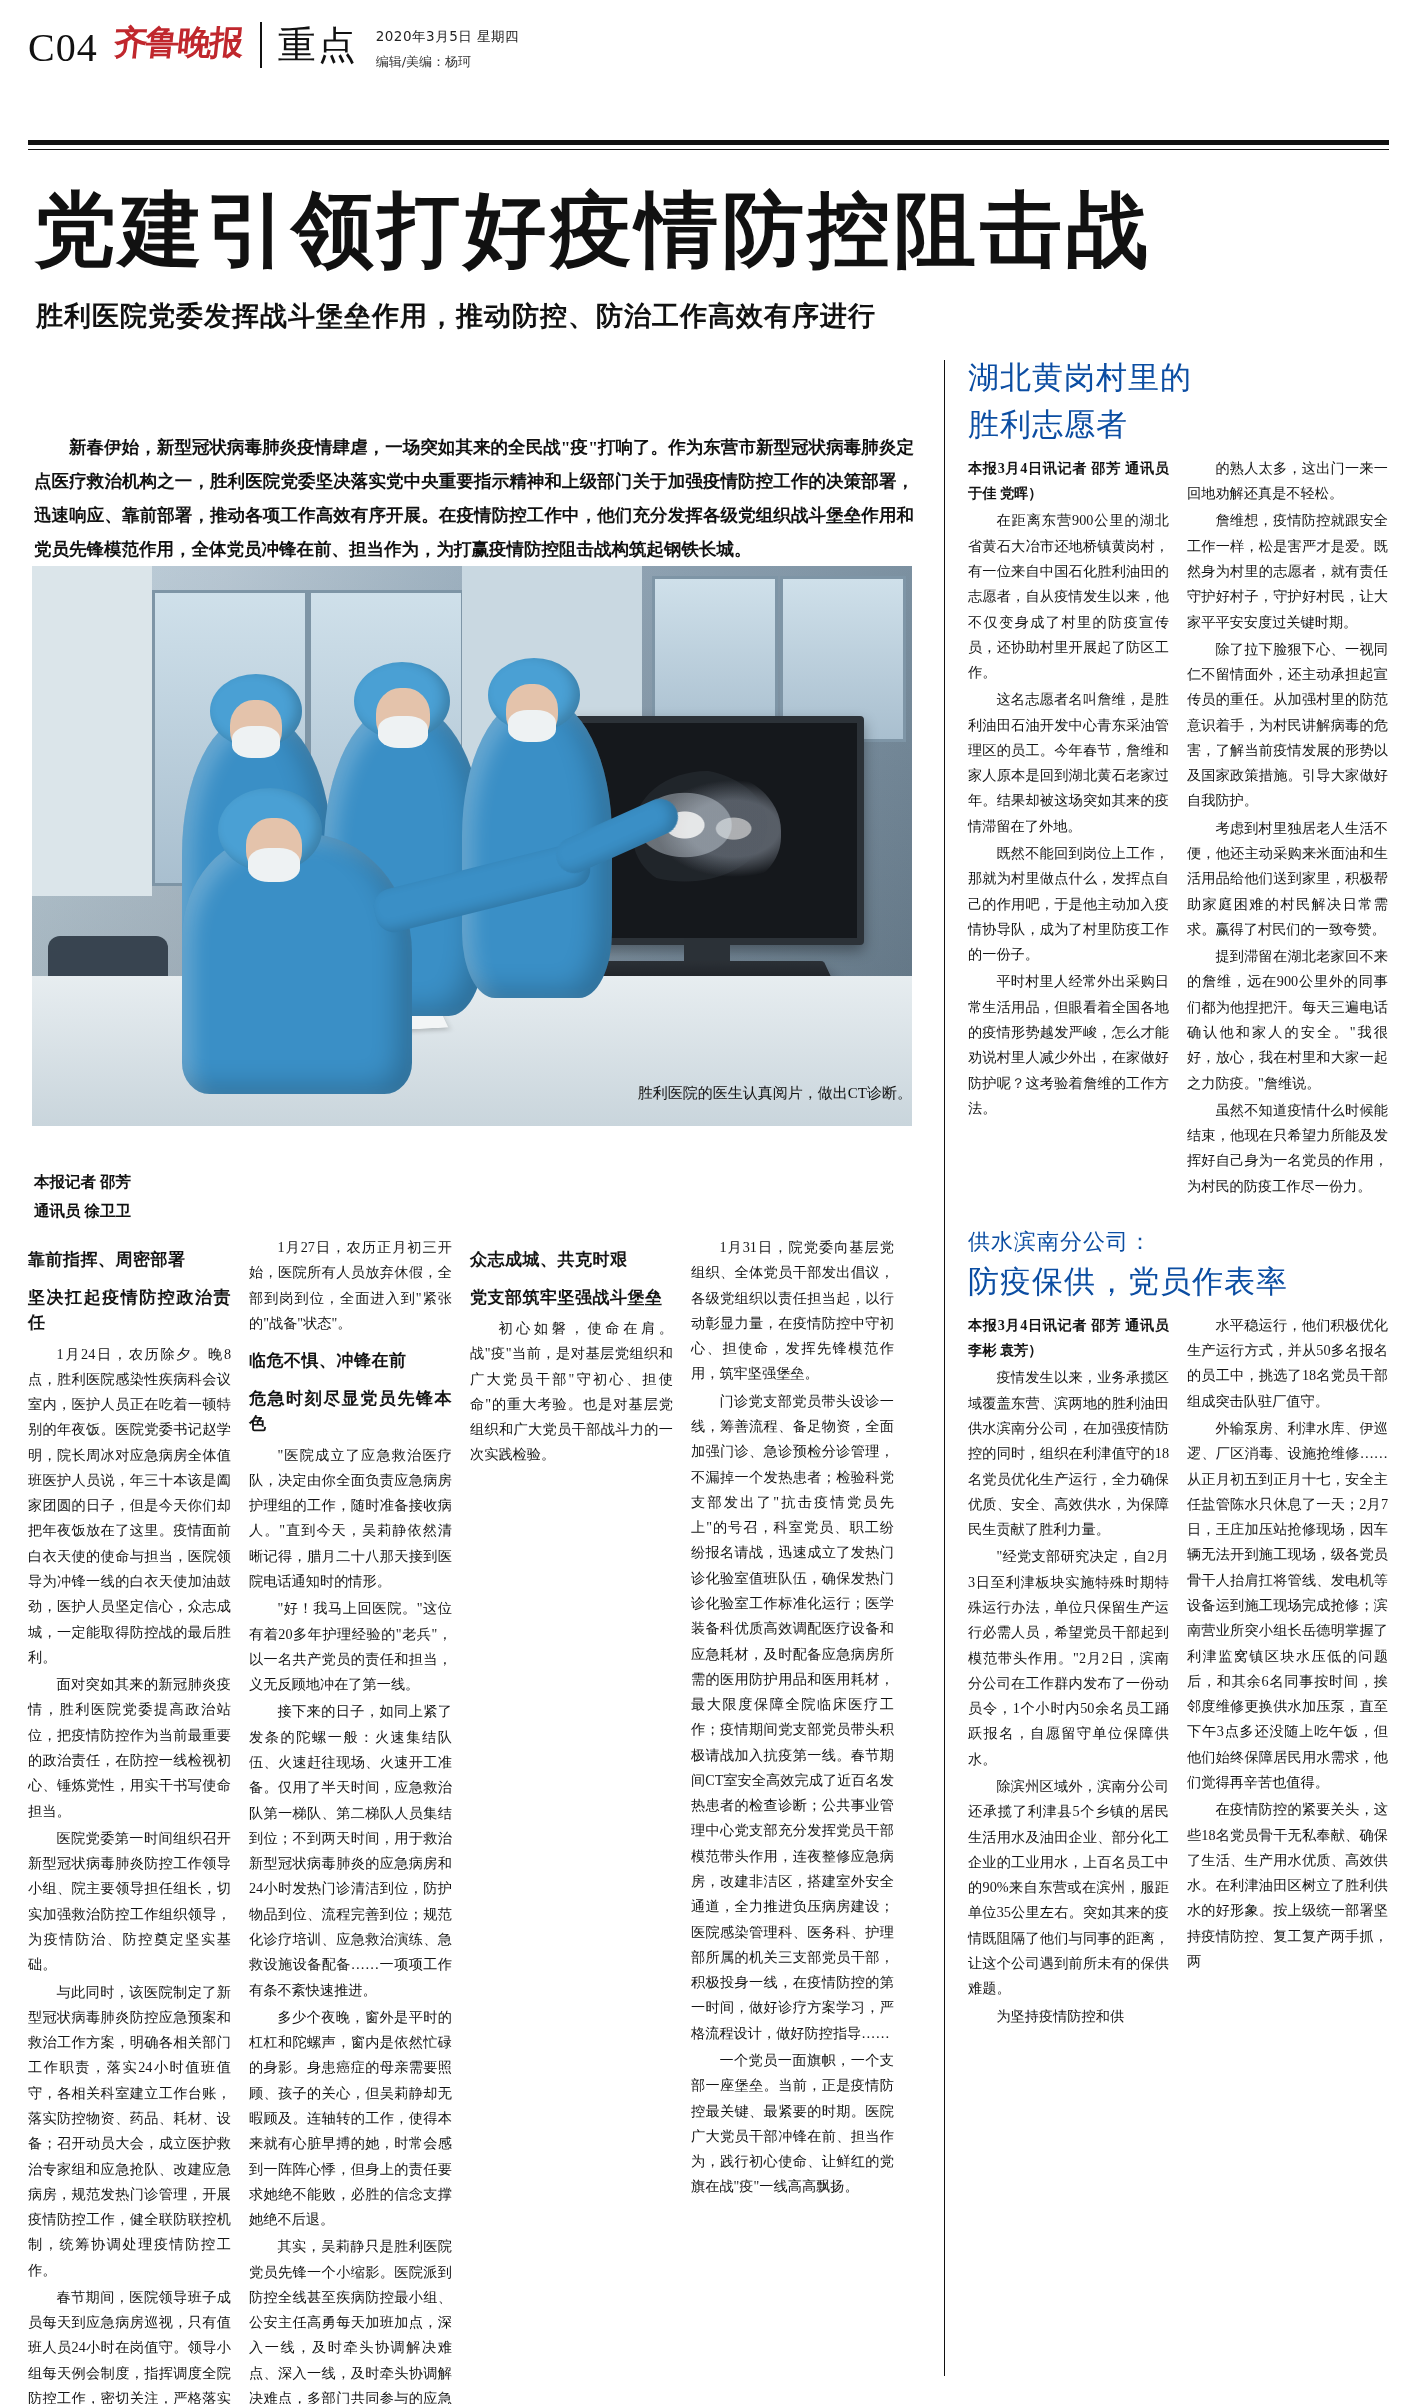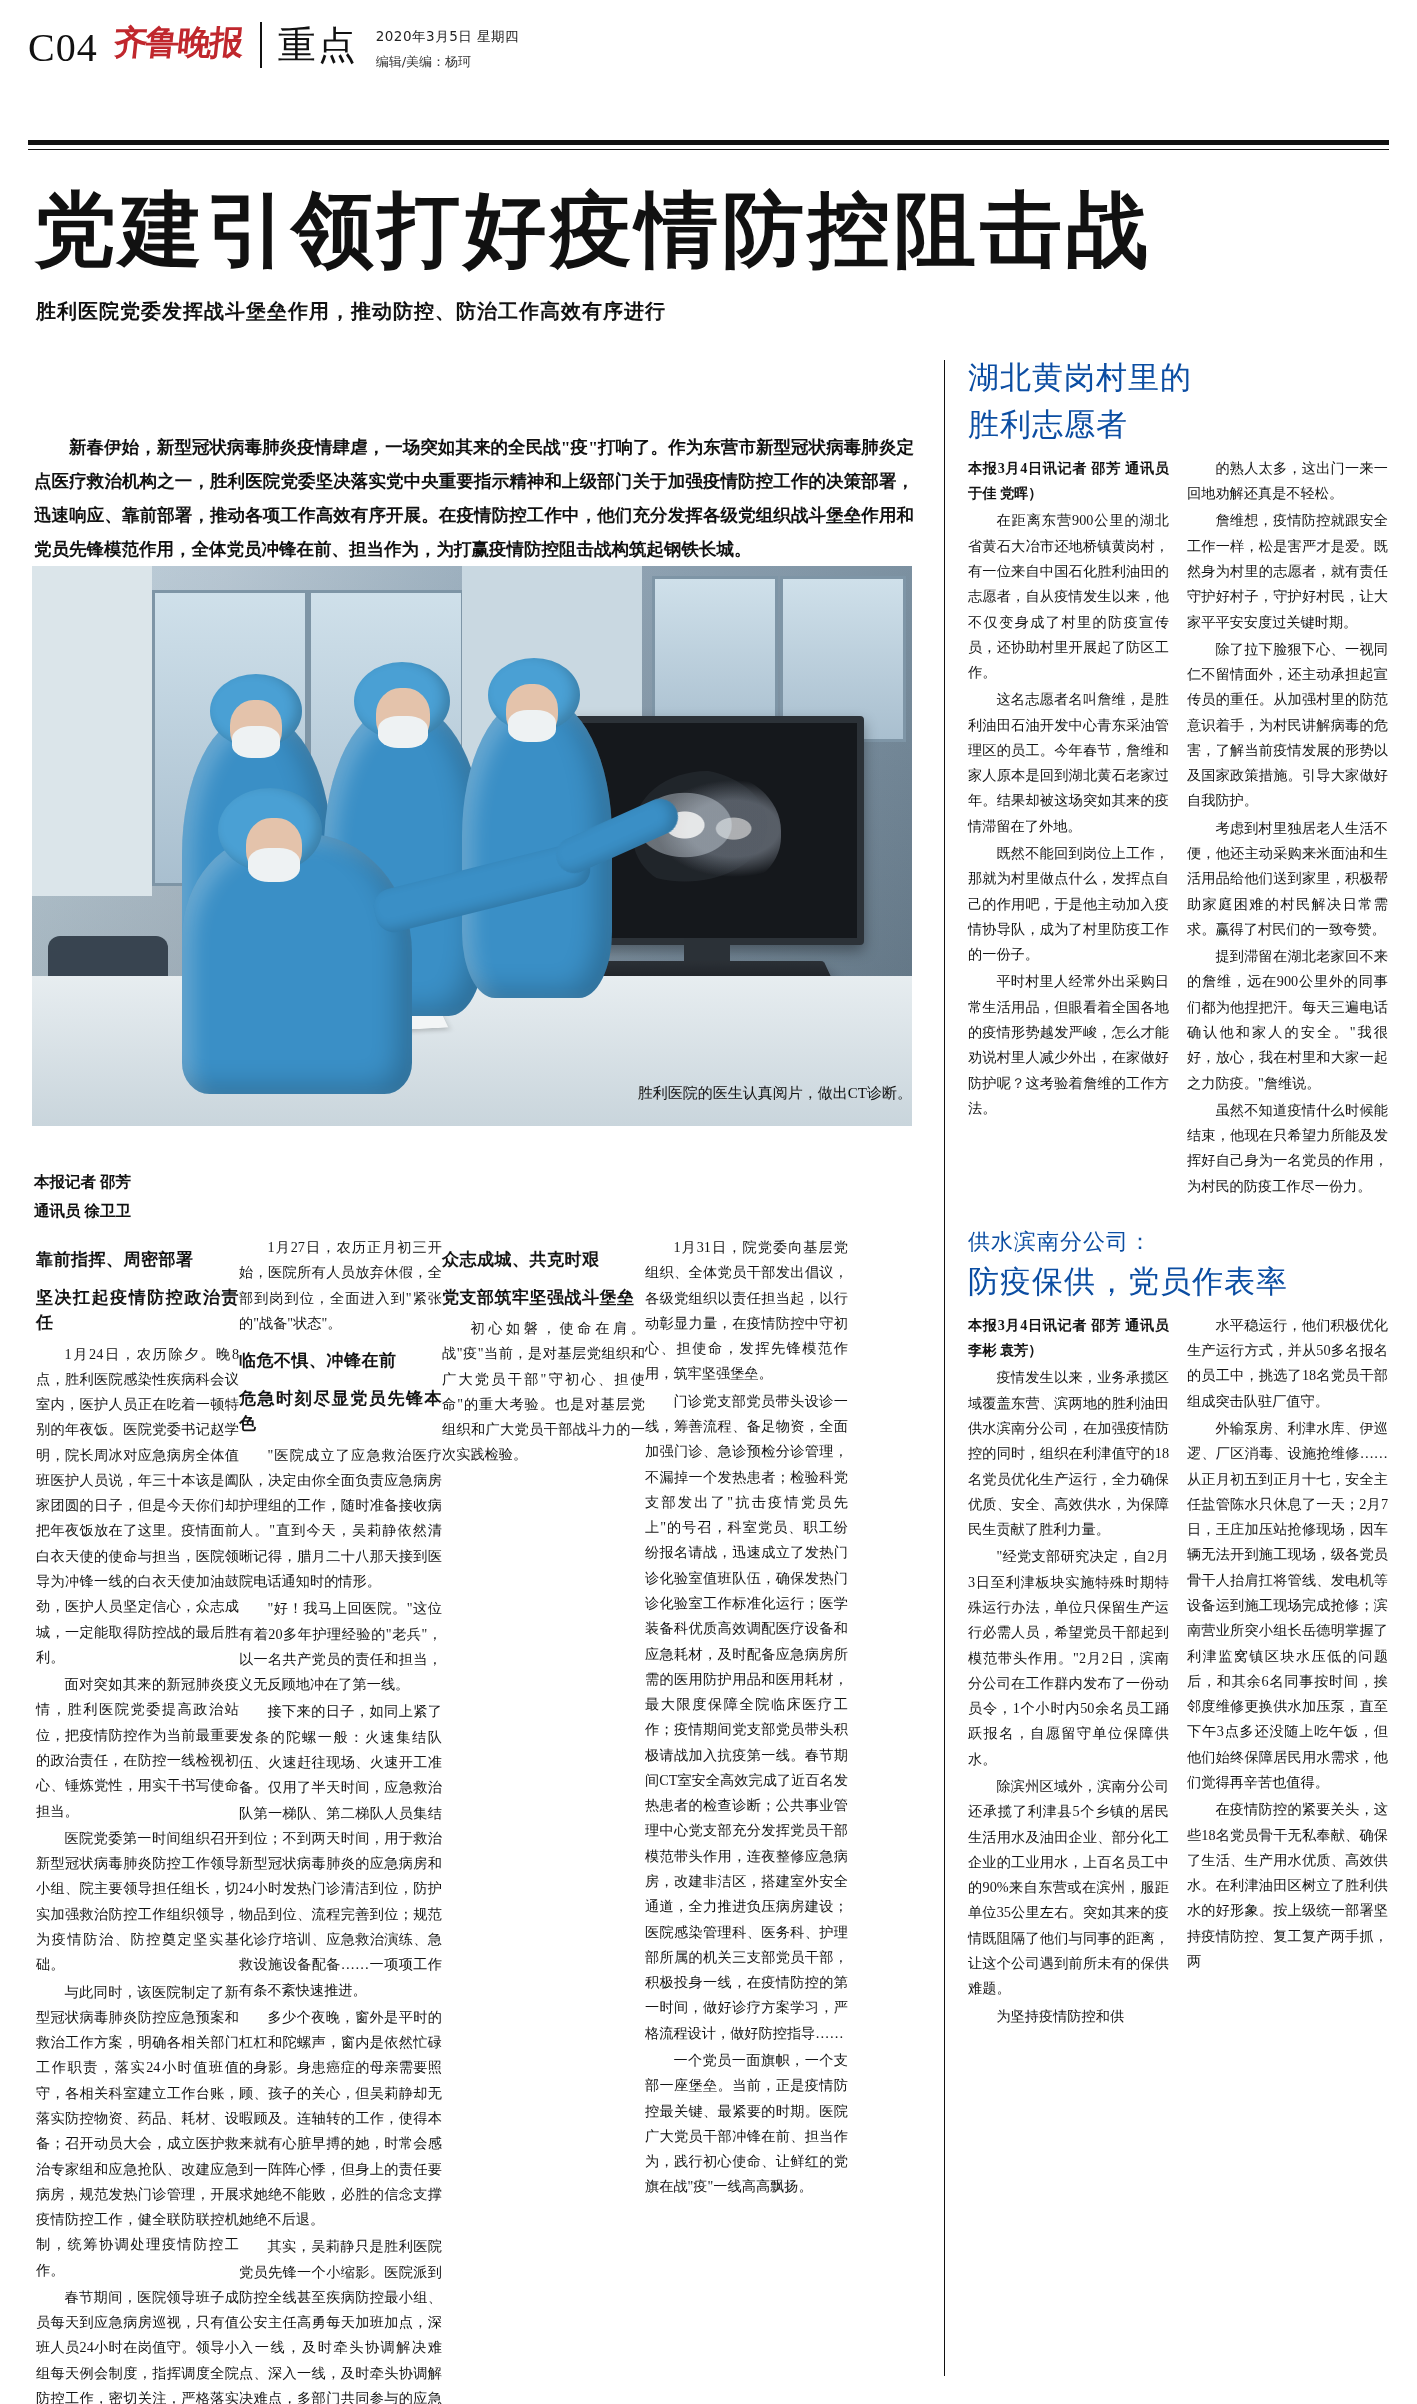--- a/index.html
+++ b/index.html
@@ -106,21 +106,21 @@
     font-size: 82px;
     letter-spacing: 4px;
     color: #111;
     white-space: nowrap;
   }
   .subhead {
     position: absolute;
     left: 36px;
     top: 298px;
     font-family: "Liberation Serif", serif;
-    font-size: 20px;
+    font-size: 27px;
     letter-spacing: 1px;
     color: #111;
     font-weight: 600;
   }
 
   
   .lead {
     position: absolute;
     left: 34px;
     top: 430px;
@@ -282,25 +282,26 @@
     font-family: "Liberation Serif", serif;
     font-size: 15.5px;
     line-height: 1.85;
     font-weight: bold;
     color: #111;
   }
 
   
   .cols {
     position: absolute;
-    left: 36px;
+    left: 28px;
     top: 1235px;
     width: 884px;
     height: 1140px;
     display: flex;
+    gap: 18px;
   }
   .col {
     width: 203px;
     font-family: "Liberation Serif", serif;
     font-size: 14.2px;
     line-height: 1.78;
     text-align: justify;
     color: #141414;
   }
   .col p { margin: 0 0 2px 0; text-indent: 2em; }

